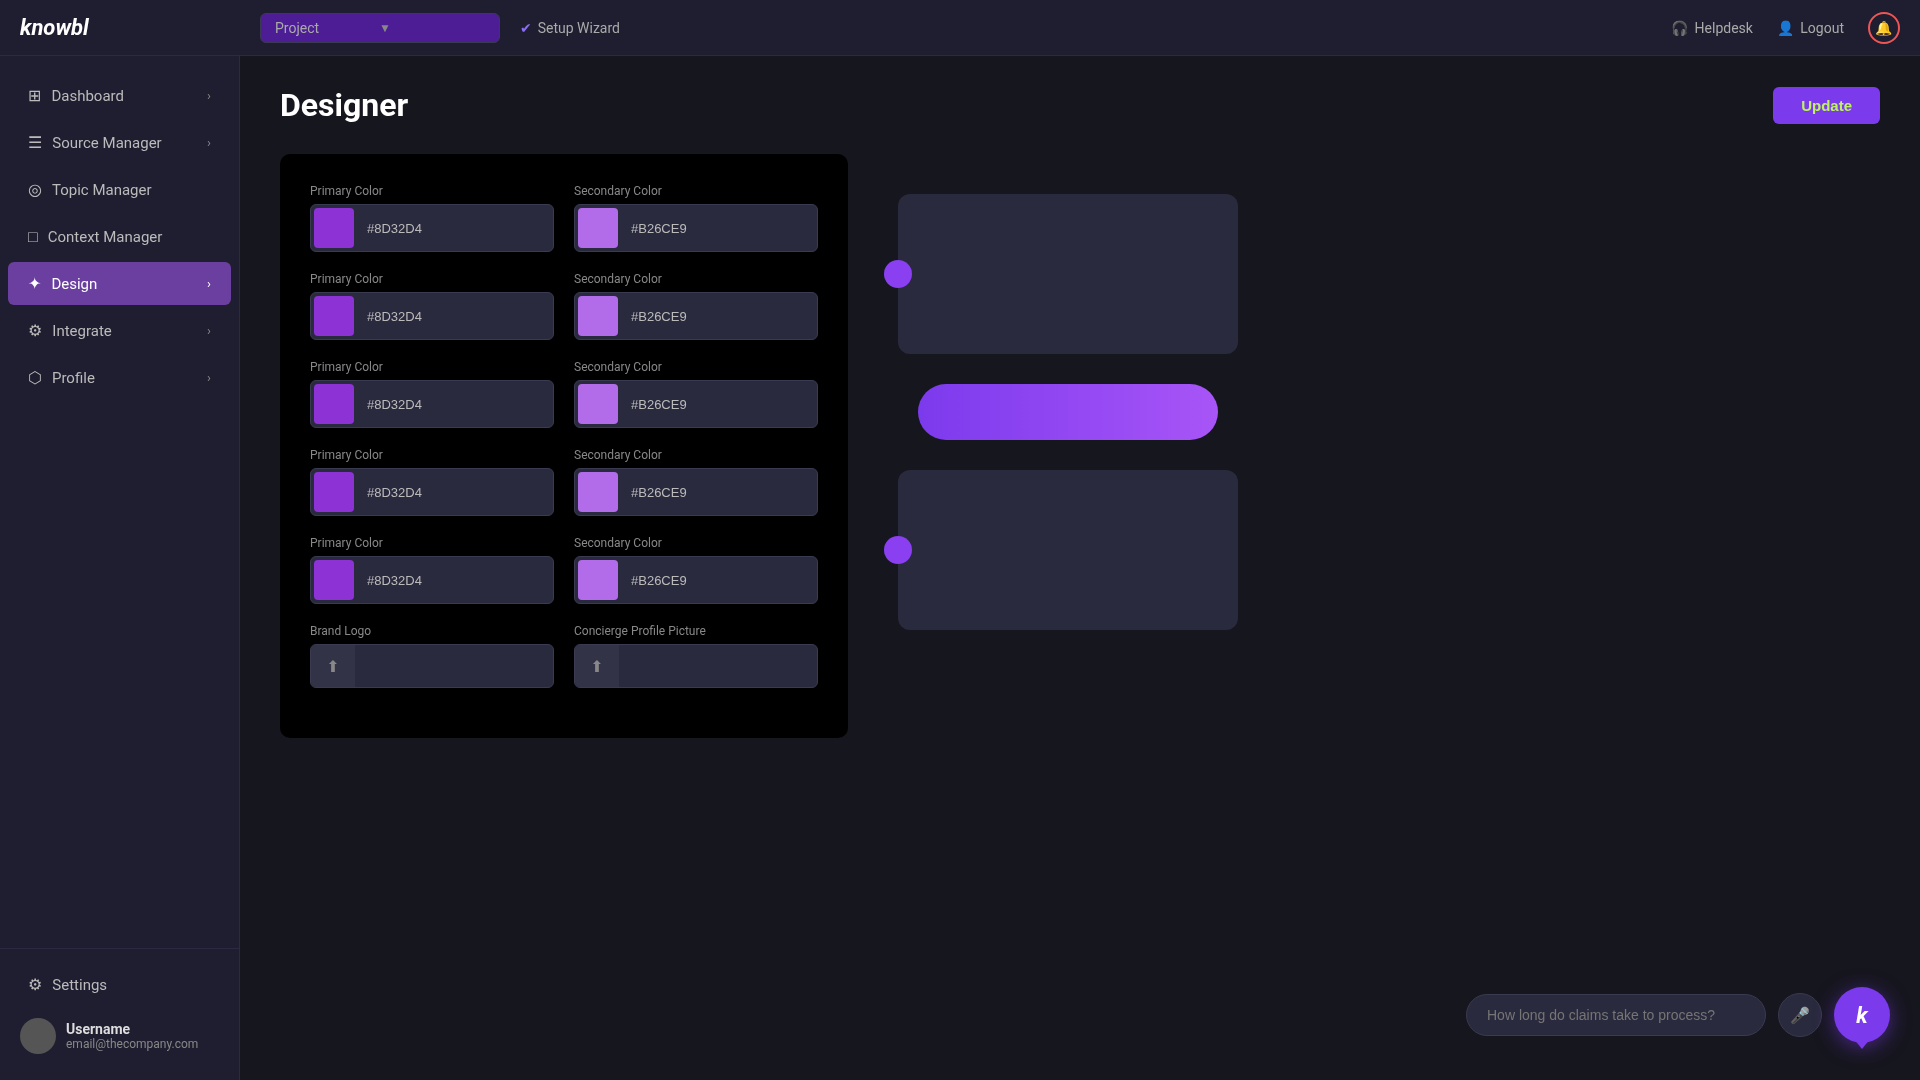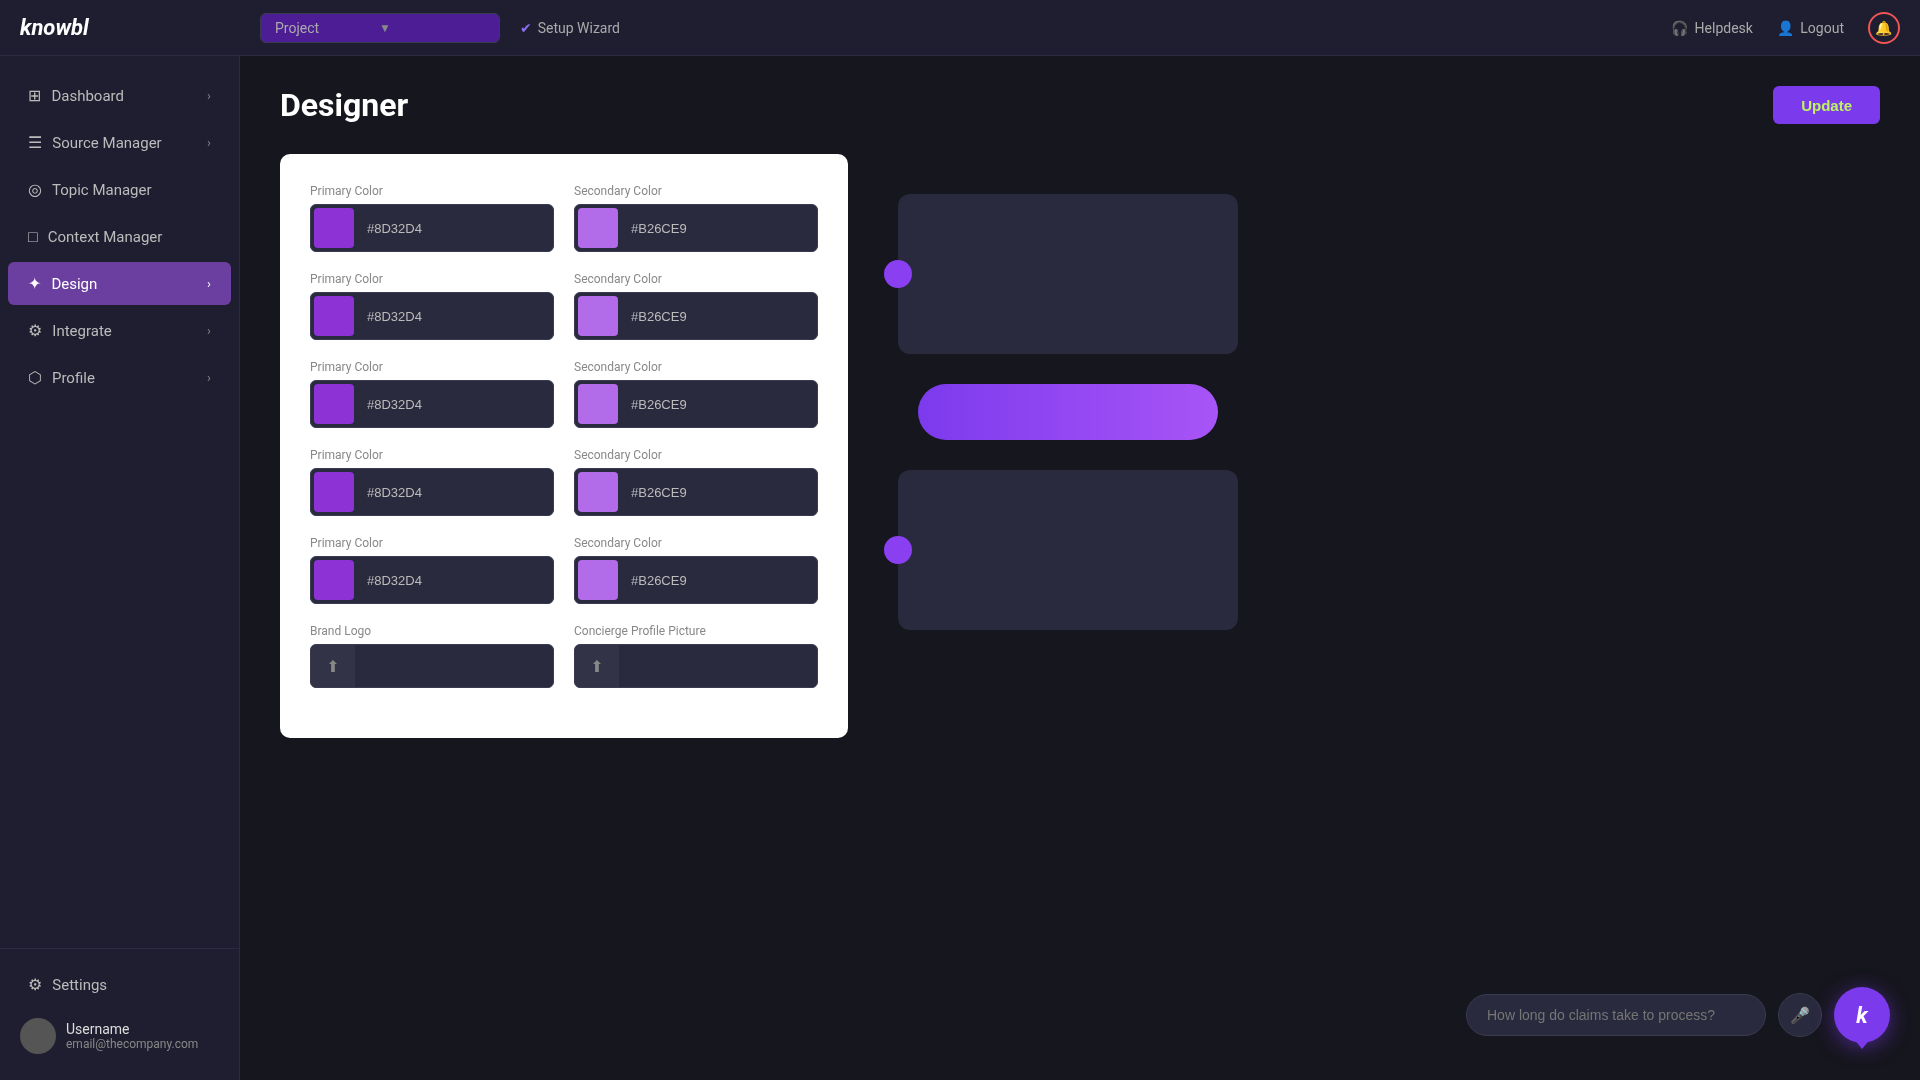--- a/index.html
+++ b/index.html
@@ -122,33 +122,34 @@
       align-items: center;
       gap: 10px;
       padding: 10px 20px;
     }
     .user-avatar {
       width: 36px; height: 36px;
       border-radius: 50%;
       background: #555;
       flex-shrink: 0;
     }
-    .user-name { font-size: 14px; color: #ddd; font-weight: 400; }
+    .user-name { font-size: 14px; color: #ddd; font-weight: 700; }
     .user-email { font-size: 12px; color: #888; }
 
     
     .content {
       flex: 1;
       background: #16161e;
       overflow-y: auto;
       padding: 30px 40px;
       position: relative;
     }
     .page-header {
       display: flex;
+      align-items: center;
       justify-content: space-between;
       margin-bottom: 30px;
     }
     .page-title {
       font-size: 32px;
       font-weight: 700;
       color: #fff;
     }
     .update-btn {
       background: #7c3aed;
@@ -156,21 +157,21 @@
       border: none;
       border-radius: 6px;
       padding: 10px 28px;
       font-size: 15px;
       font-weight: 600;
       cursor: pointer;
     }
 
     
     .designer-form {
-      background: #ffffff;
+      background: #000000;
       border-radius: 10px;
       padding: 30px;
       max-width: 780px;
     }
     .color-row {
       display: flex;
       gap: 20px;
       margin-bottom: 20px;
     }
     .color-field {

